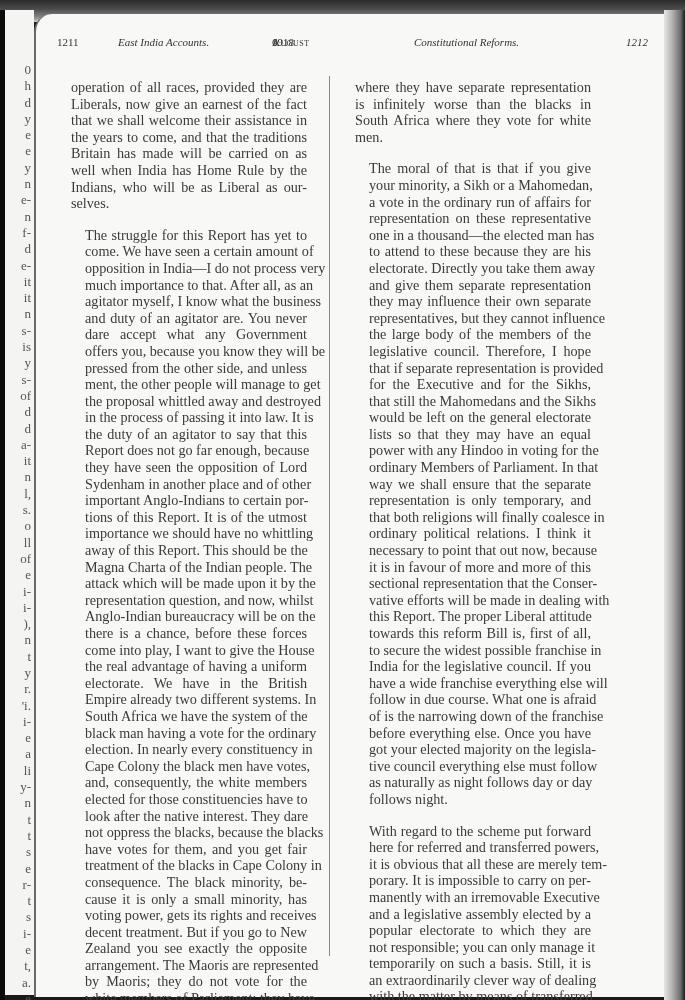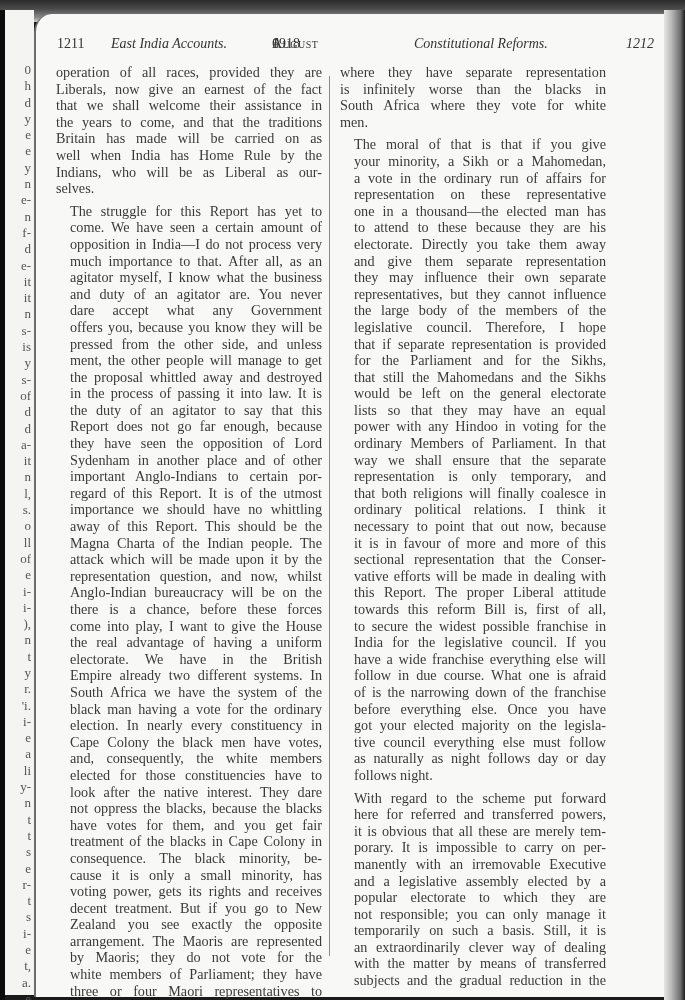--- a/index.html
+++ b/index.html
@@ -30,40 +30,40 @@
     background: #f8f8f6;
     border-left: 2px solid #6b6b6b;
     border-top-left-radius: 18px;
   }
   .right-edge {
     position: absolute; left: 664px; top: 10px; width: 21px; height: 990px;
     background: linear-gradient(90deg, #e6e6e4, #b9b9b9 35%, #8d8d8d 60%, #6a6a6a 80%, #1b1b1b);
   }
   .header {
     position: absolute; top: 36px; left: 57px; width: 615px; height: 20px;
-    font-size: 14px; color: #333;
+    font-size: 11px; color: #333;
     font-family: "Liberation Serif", serif;
   }
   .header span { position: absolute; top: 0; white-space: nowrap; }
   .header .col-left-num { left: 0; }
-  .header .title-left { left: 54px; font-style: italic; }
+  .header .title-left { left: 61px; font-style: italic; }
   .header .date { left: 215px; }
   .header .date .sc { font-variant: small-caps; letter-spacing: 0.5px; font-family: Liberation Serif, serif; }
   .header .title-right { left: 357px; font-style: italic; }
   .header .col-right-num { left: 569px; font-style: italic; }
 
   .col {
     position: absolute; top: 64px;
     font-family: "Liberation Serif", serif;
     font-size: 14.2px; line-height: 16.6px; color: #3a3a3a;
     text-align: justify;
   }
   .col-left { left: 56px; width: 266px; }
   .col-right { left: 340px; width: 266px; }
-  .col p { margin: 0; text-indent: 0; hyphens: manual; }
+  .col p { margin: 15px; text-indent: 0; hyphens: manual; }
   .col p.indent { text-indent: 14px; margin-top: 6px; }
   .col .line { display: block; text-align: justify; text-align-last: justify; height: 16.6px; white-space: nowrap; }
   .col .line.last { text-align-last: left; }
   .divider {
     position: absolute; left: 329px; top: 76px; width: 1px; height: 880px;
     background: #8a8a8a;
   }
 </style>
 </head>
 <body>
@@ -170,21 +170,21 @@
       <span class="line">offers you, because you know they will be</span>
       <span class="line">pressed from the other side, and unless</span>
       <span class="line">ment, the other people will manage to get</span>
       <span class="line">the proposal whittled away and destroyed</span>
       <span class="line">in the process of passing it into law. It is</span>
       <span class="line">the duty of an agitator to say that this</span>
       <span class="line">Report does not go far enough, because</span>
       <span class="line">they have seen the opposition of Lord</span>
       <span class="line">Sydenham in another place and of other</span>
       <span class="line">important Anglo-Indians to certain por-</span>
-      <span class="line">regard of this Report. It is of the utmost</span>
+      <span class="line">tions of this Report. It is of the utmost</span>
       <span class="line">importance we should have no whittling</span>
       <span class="line">away of this Report. This should be the</span>
       <span class="line">Magna Charta of the Indian people. The</span>
       <span class="line">attack which will be made upon it by the</span>
       <span class="line">representation question, and now, whilst</span>
       <span class="line">Anglo-Indian bureaucracy will be on the</span>
       <span class="line">there is a chance, before these forces</span>
       <span class="line">come into play, I want to give the House</span>
       <span class="line">the real advantage of having a uniform</span>
       <span class="line">electorate. We have in the British</span>
@@ -225,21 +225,21 @@
       <span class="line">representation on these representative</span>
       <span class="line">one in a thousand—the elected man has</span>
       <span class="line">to attend to these because they are his</span>
       <span class="line">electorate. Directly you take them away</span>
       <span class="line">and give them separate representation</span>
       <span class="line">they may influence their own separate</span>
       <span class="line">representatives, but they cannot influence</span>
       <span class="line">the large body of the members of the</span>
       <span class="line">legislative council. Therefore, I hope</span>
       <span class="line">that if separate representation is provided</span>
-      <span class="line">for the Parliament and for the Sikhs,</span>
+      <span class="line">for the Executive and for the Sikhs,</span>
       <span class="line">that still the Mahomedans and the Sikhs</span>
       <span class="line">would be left on the general electorate</span>
       <span class="line">lists so that they may have an equal</span>
       <span class="line">power with any Hindoo in voting for the</span>
       <span class="line">ordinary Members of Parliament. In that</span>
       <span class="line">way we shall ensure that the separate</span>
       <span class="line">representation is only temporary, and</span>
       <span class="line">that both religions will finally coalesce in</span>
       <span class="line">ordinary political relations. I think it</span>
       <span class="line">necessary to point that out now, because</span>

